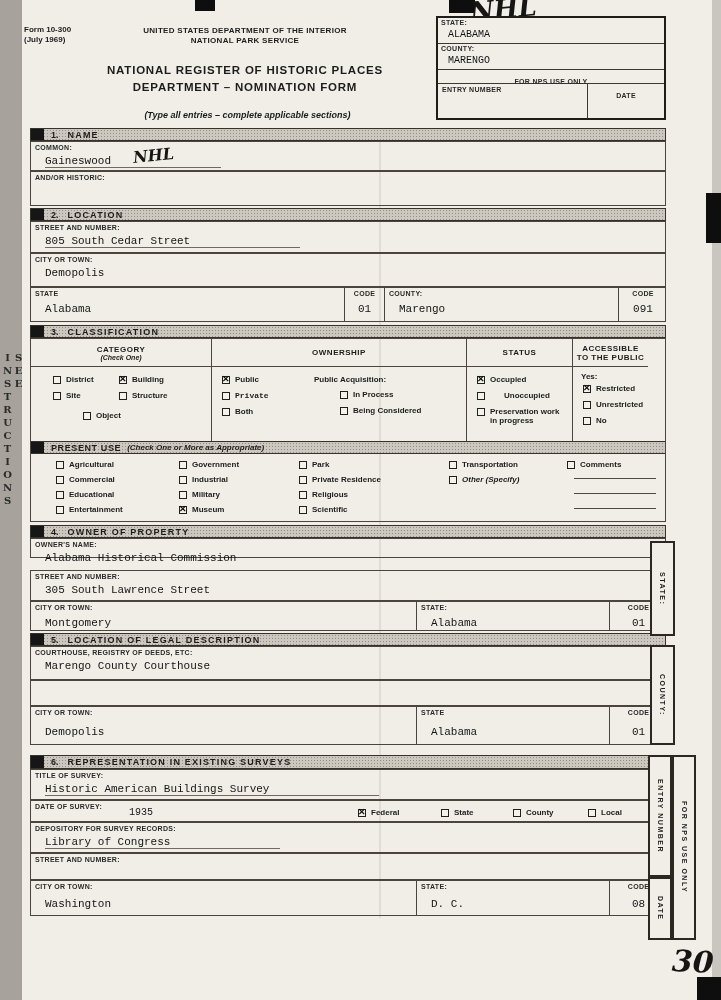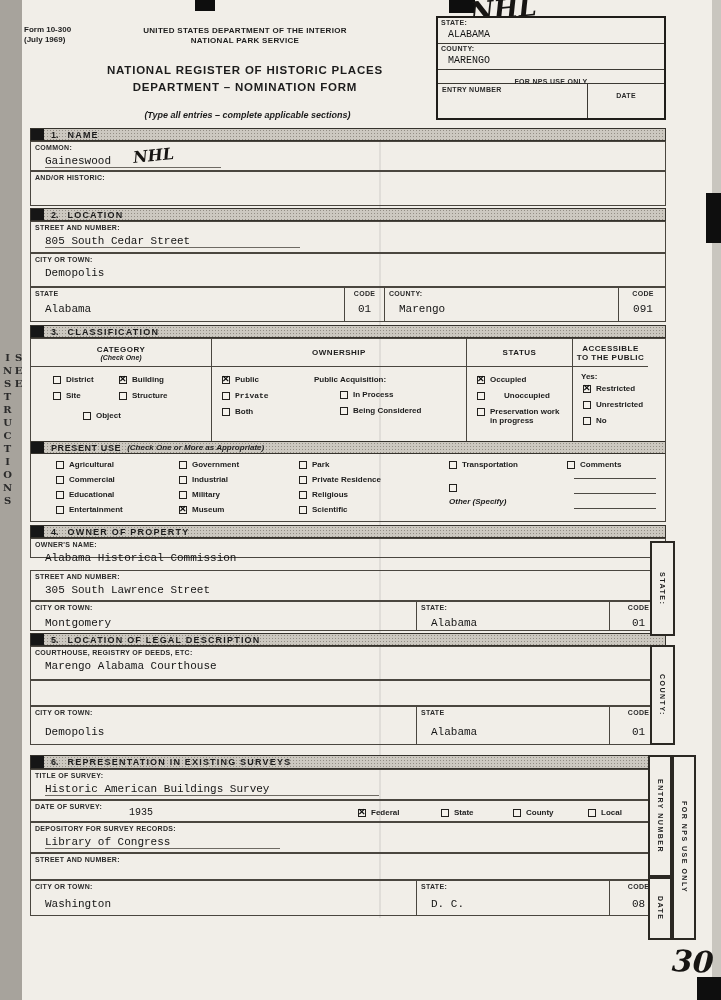--- a/index.html
+++ b/index.html
@@ -281,21 +281,21 @@
       <span class="cbl">Religious</span>
     </div>
     <div class="cbi" style="left:268px;top:166px;">
       <span class="cb"></span>
       <span class="cbl">Scientific</span>
     </div>
     <div class="cbi" style="left:418px;top:121px;">
       <span class="cb"></span>
       <span class="cbl">Transportation</span>
     </div>
-    <div class="cbi" style="left:418px;top:144px;flex-direction:column;">
+    <div class="cbi" style="left:418px;top:136px;">
       <span class="cb"></span>
       <span class="cbl" style="font-style:italic;">Other (Specify)</span>
     </div>
     <div class="cbi" style="left:536px;top:121px;">
       <span class="cb"></span>
       <span class="cbl">Comments</span>
     </div>
     <div class="puline" style="left:543px;top:139px;width:82px;"></div>
     <div class="puline" style="left:543px;top:154px;width:82px;"></div>
     <div class="puline" style="left:543px;top:169px;width:82px;"></div>
@@ -329,21 +329,21 @@
     </div>
   </div>
 
   <div class="bar" style="left:30px;top:633px;width:636px;height:13px;">
     <span class="notch"></span>
     <span class="bar-num">5.</span>
     <span class="bar-title">LOCATION OF LEGAL DESCRIPTION</span>
   </div>
   <div class="row" style="left:30px;top:646px;width:636px;height:34px;">
     <span class="lbl">COURTHOUSE, REGISTRY OF DEEDS, ETC:</span>
-    <span class="val">Marengo Alabama Courthouse</span>
+    <span class="val">Marengo County Courthouse</span>
   </div>
   <div class="row" style="left:30px;top:680px;width:636px;height:26px;">
     <span class="val"></span>
   </div>
   <div class="row" style="left:30px;top:706px;width:636px;height:39px;">
     <div class="cell" style="left:0;width:385px;border-left:none;">
       <span class="lbl">CITY OR TOWN:</span>
       <span class="val" style="top:19px;">Demopolis</span>
     </div>
     <div class="cell" style="left:385px;width:193px;">

